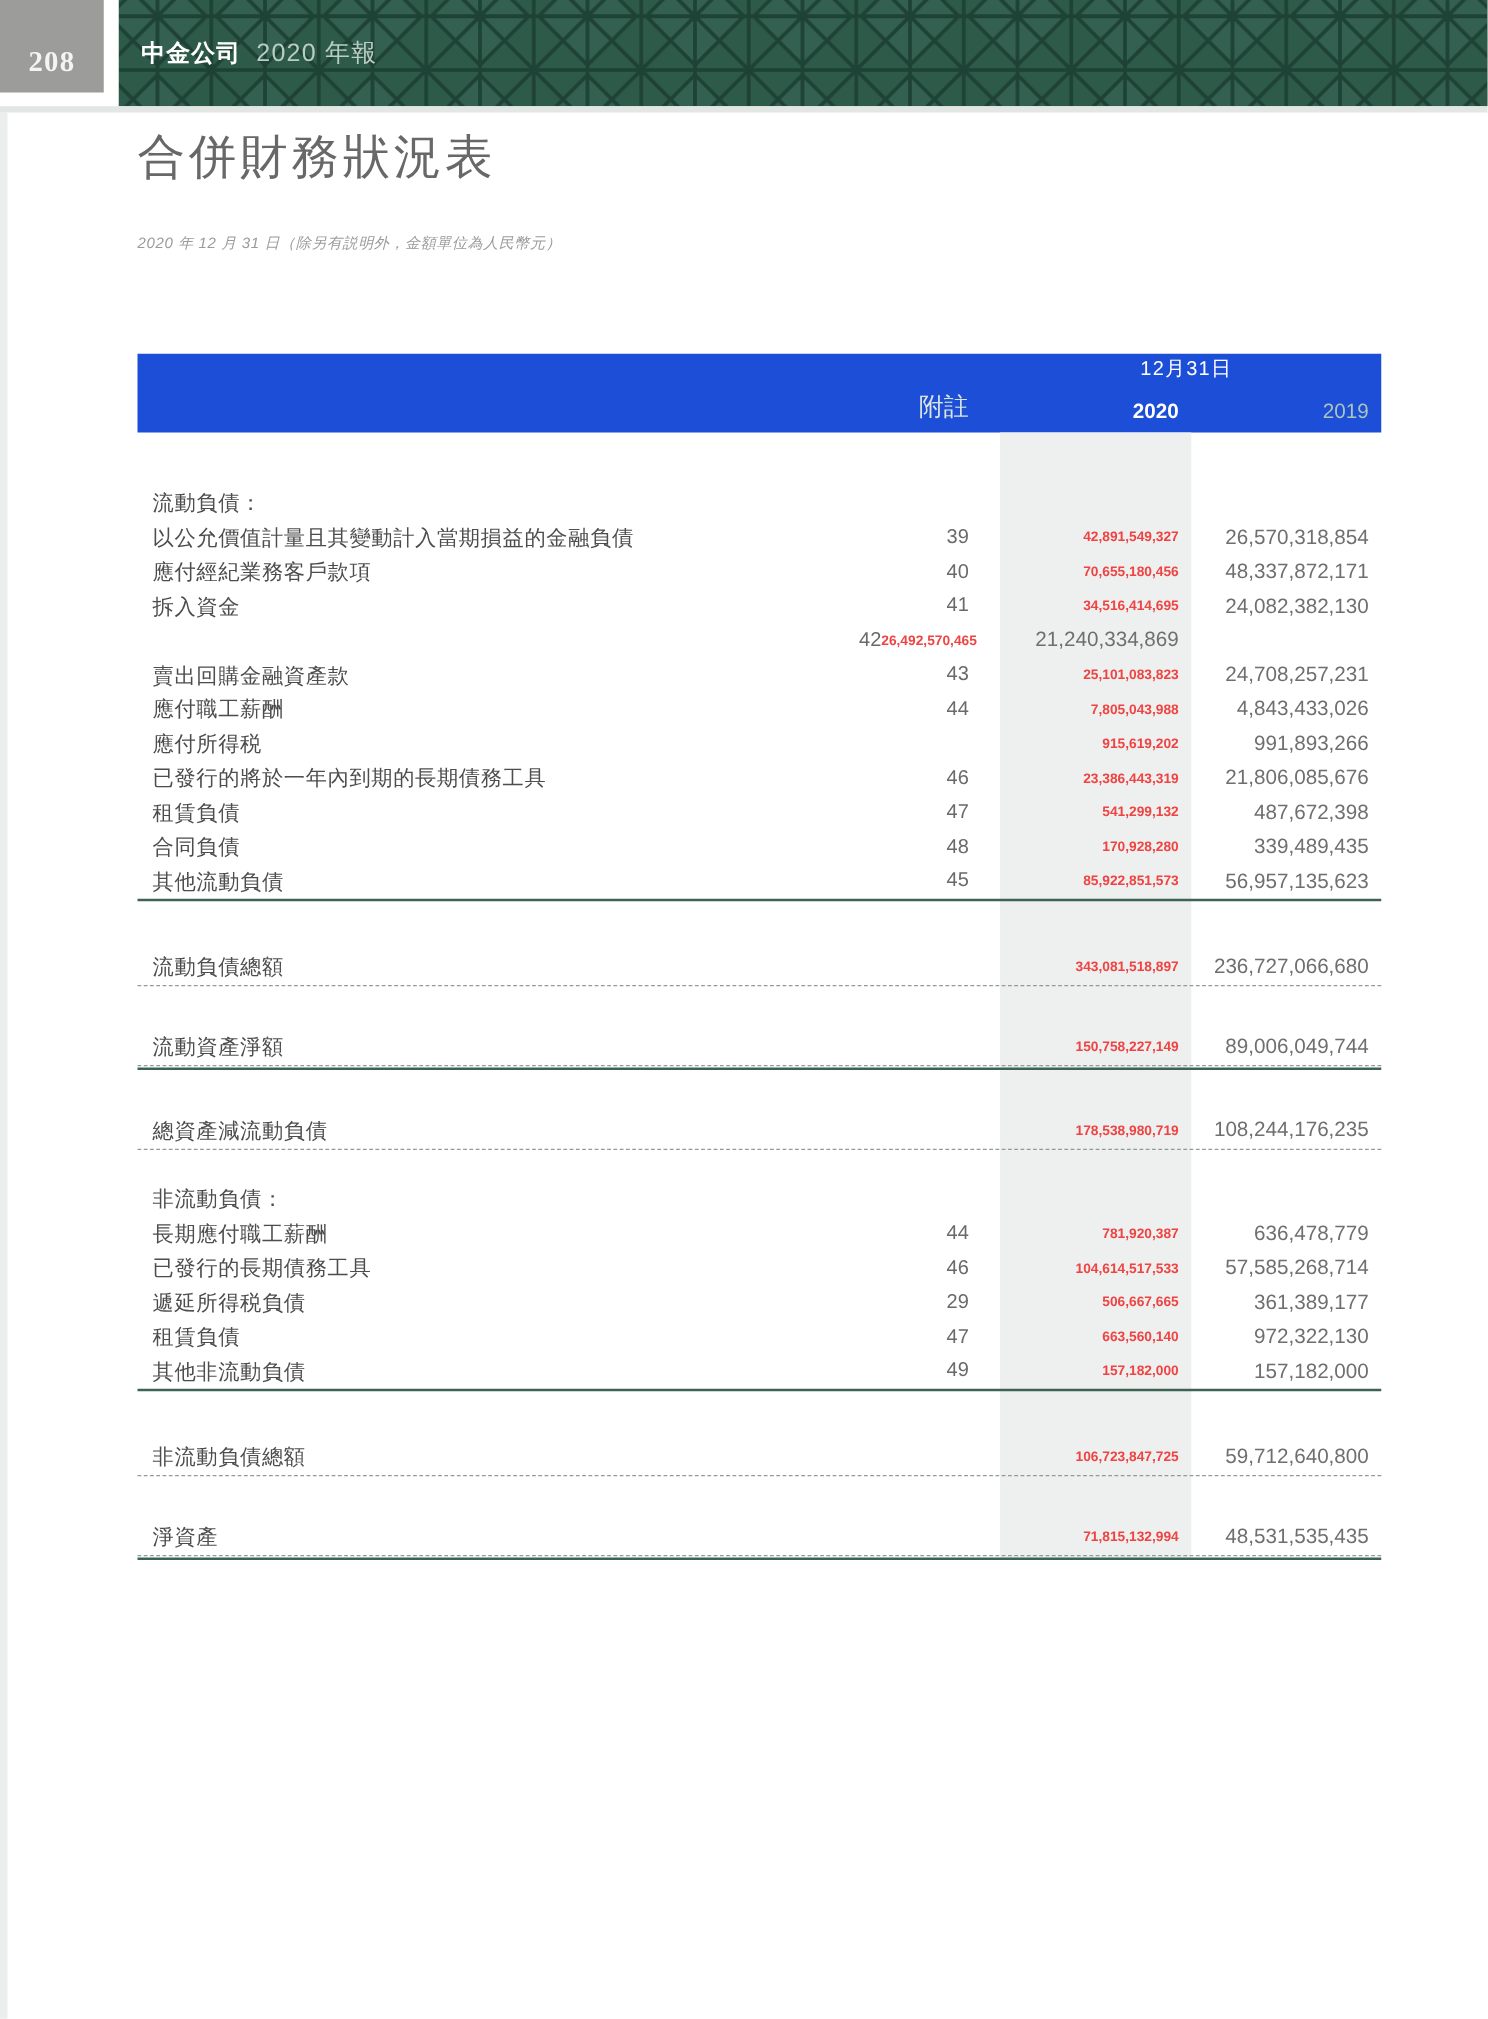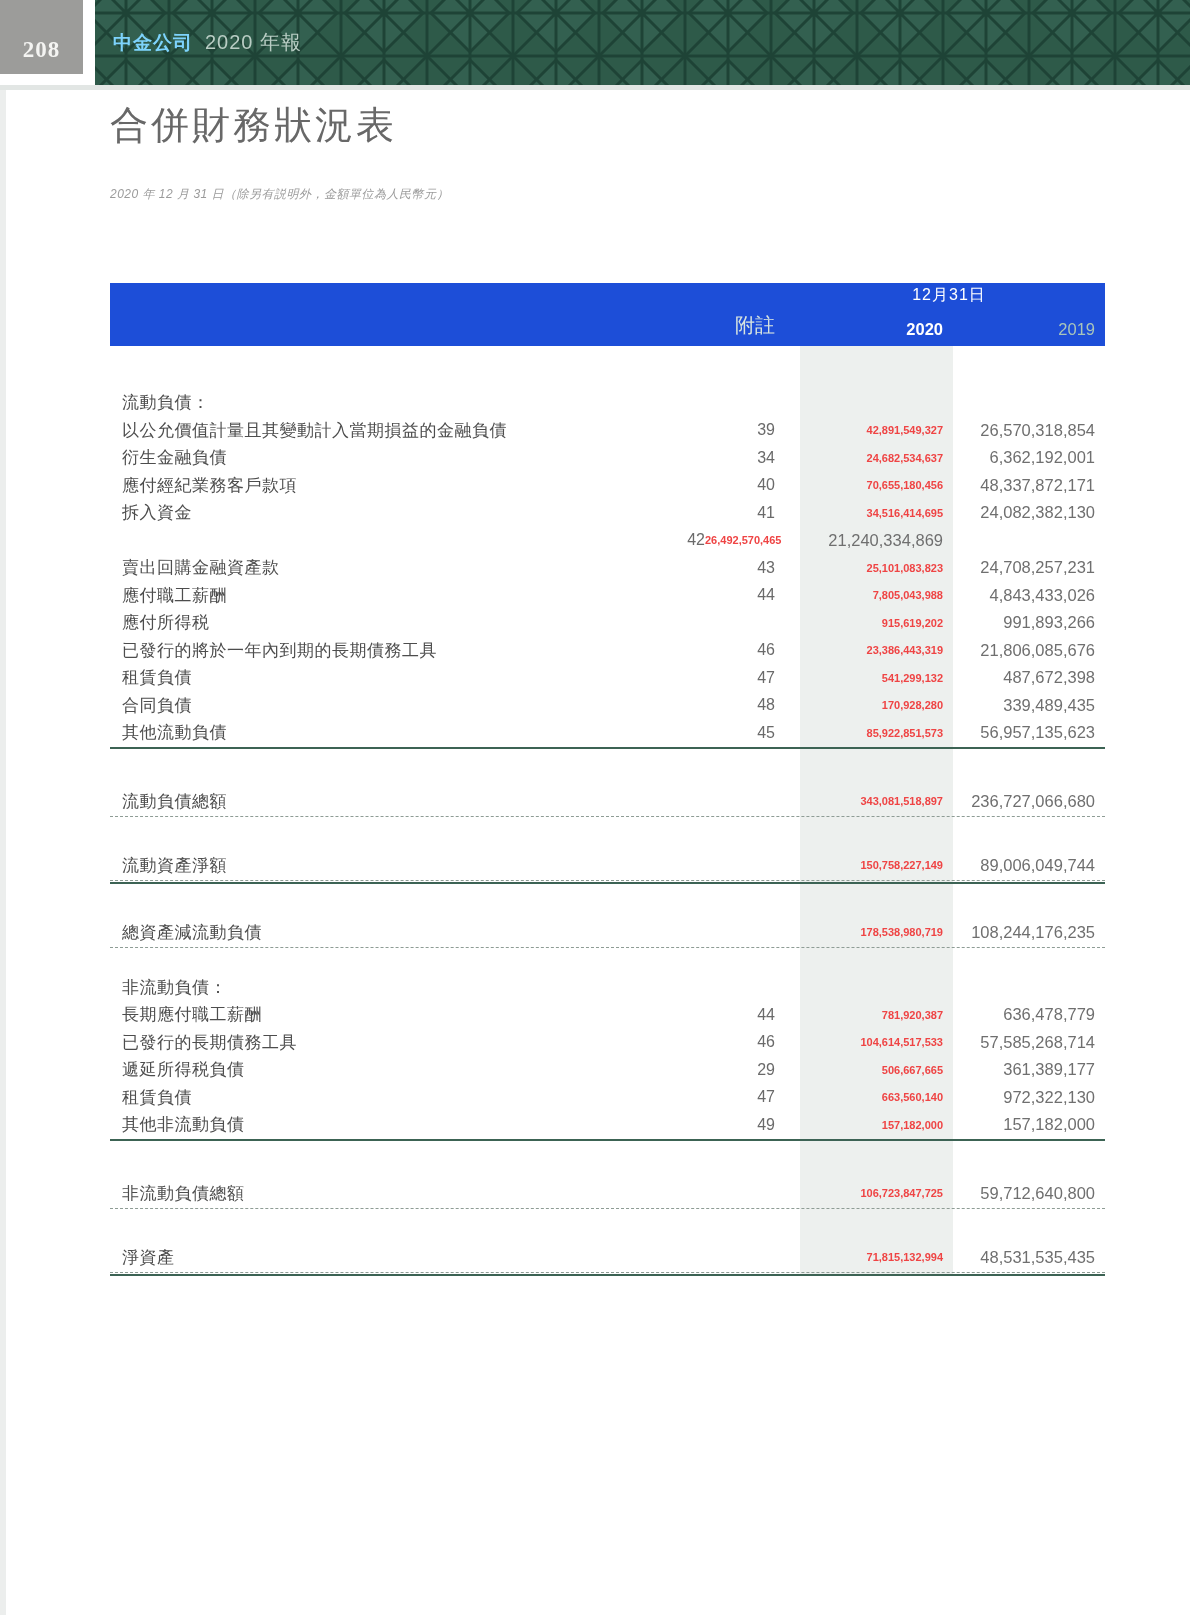--- a/index.html
+++ b/index.html
@@ -24,21 +24,21 @@
   }
   .banner {
     position:absolute; left:95px; top:0; width:1095px; height:85px;
     overflow:hidden; background:#2e5a49;
   }
   .banner svg.pat { position:absolute; left:0; top:0; }
   .banner .brand-line {
     position:absolute; left:18px; top:0; height:85px;
     display:flex; align-items:center; gap:12px; z-index:2;
   }
-  .brand-name { color:#7dd3fc; font-weight:bold; font-size:19px; letter-spacing:1px; }
+  .brand-name { color:#ffffff; font-weight:bold; font-size:19px; letter-spacing:1px; }
   .brand-suffix { color:#b9cdc4; font-size:20px; letter-spacing:1px; }
   .header-shadow {
     position:absolute; left:0; top:85px; width:1190px; height:5px;
     background:#e2e6e4;
   }
   .left-strip {
     position:absolute; left:0; top:90px; width:6px; height:1525px;
     background:#eceeed;
   }
 
@@ -149,26 +149,20 @@
 <div class="trow section">
       <span class="c-label">流動負債：</span>
     </div>
     <div class="trow">
       <span class="c-label">以公允價值計量且其變動計入當期損益的金融負債</span>
       <span class="c-note">39</span>
       <span class="c-2020">42,891,549,327</span>
       <span class="c-2019">26,570,318,854</span>
     </div>
     <div class="trow">
-      <span class="c-label">衍生金融負債</span>
-      <span class="c-note">34</span>
-      <span class="c-2020">24,682,534,637</span>
-      <span class="c-2019">6,362,192,001</span>
-    </div>
-    <div class="trow">
       <span class="c-label">應付經紀業務客戶款項</span>
       <span class="c-note">40</span>
       <span class="c-2020">70,655,180,456</span>
       <span class="c-2019">48,337,872,171</span>
     </div>
     <div class="trow">
       <span class="c-label">拆入資金</span>
       <span class="c-note">41</span>
       <span class="c-2020">34,516,414,695</span>
       <span class="c-2019">24,082,382,130</span>

